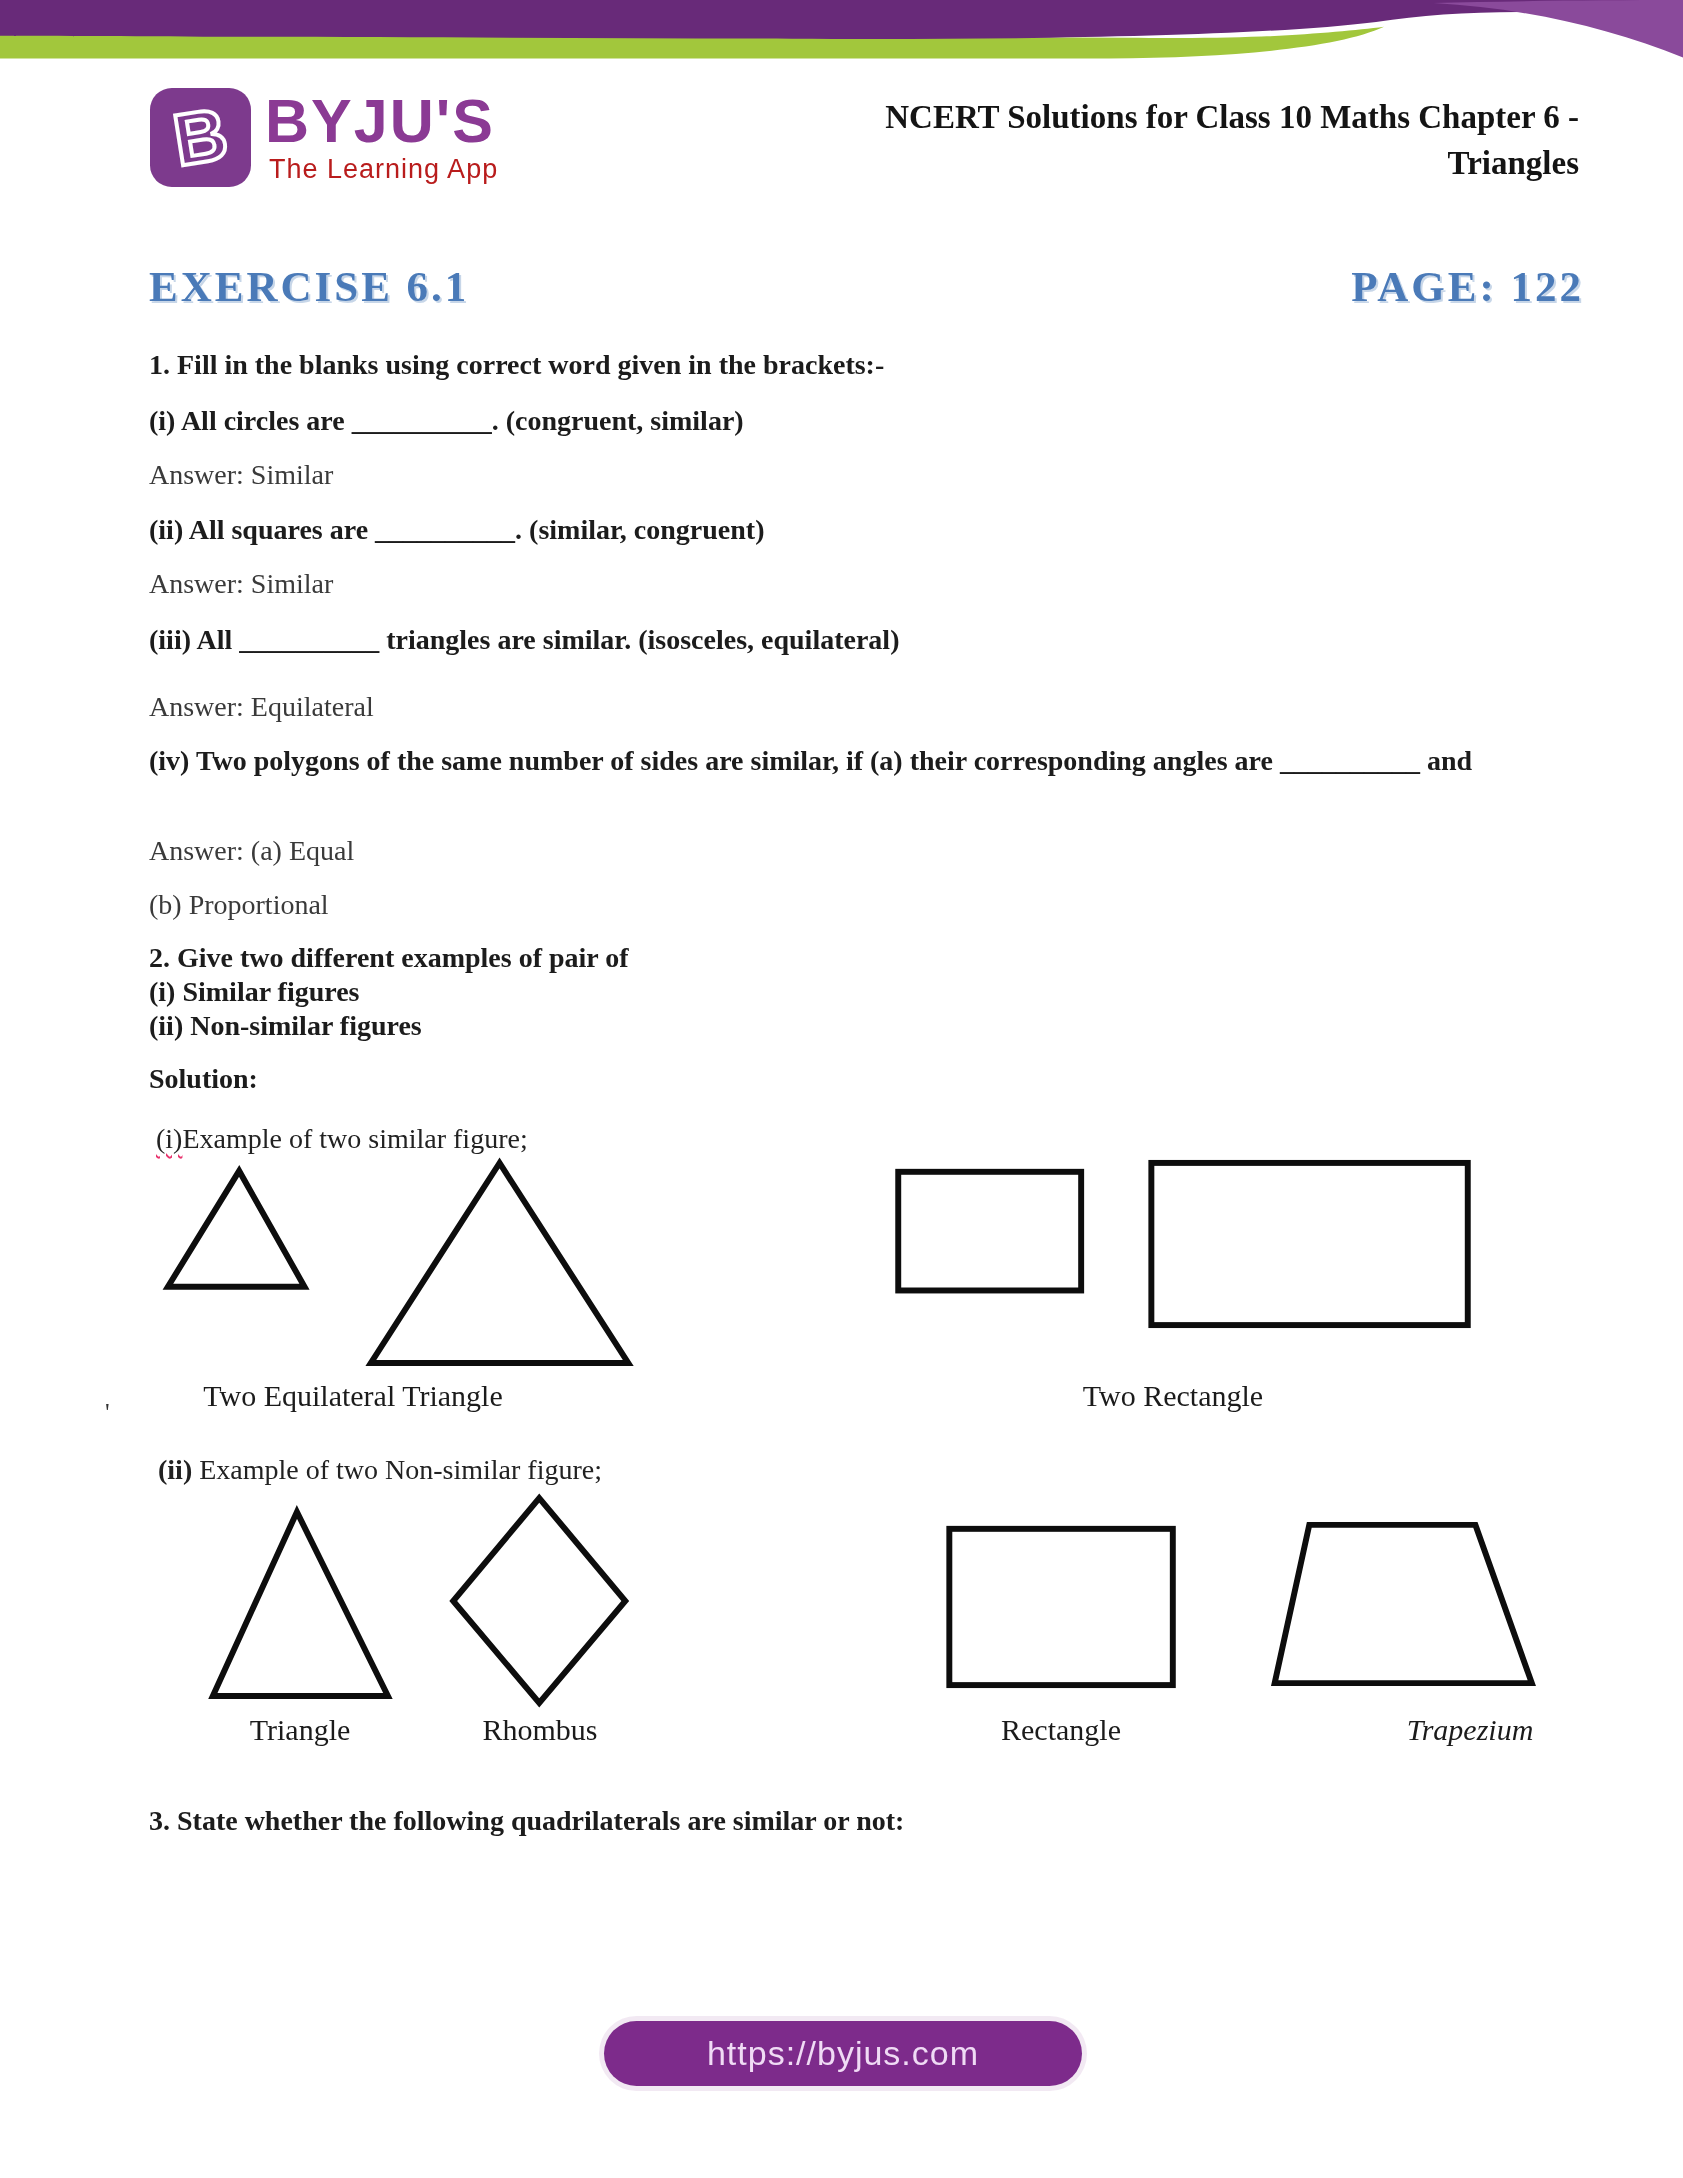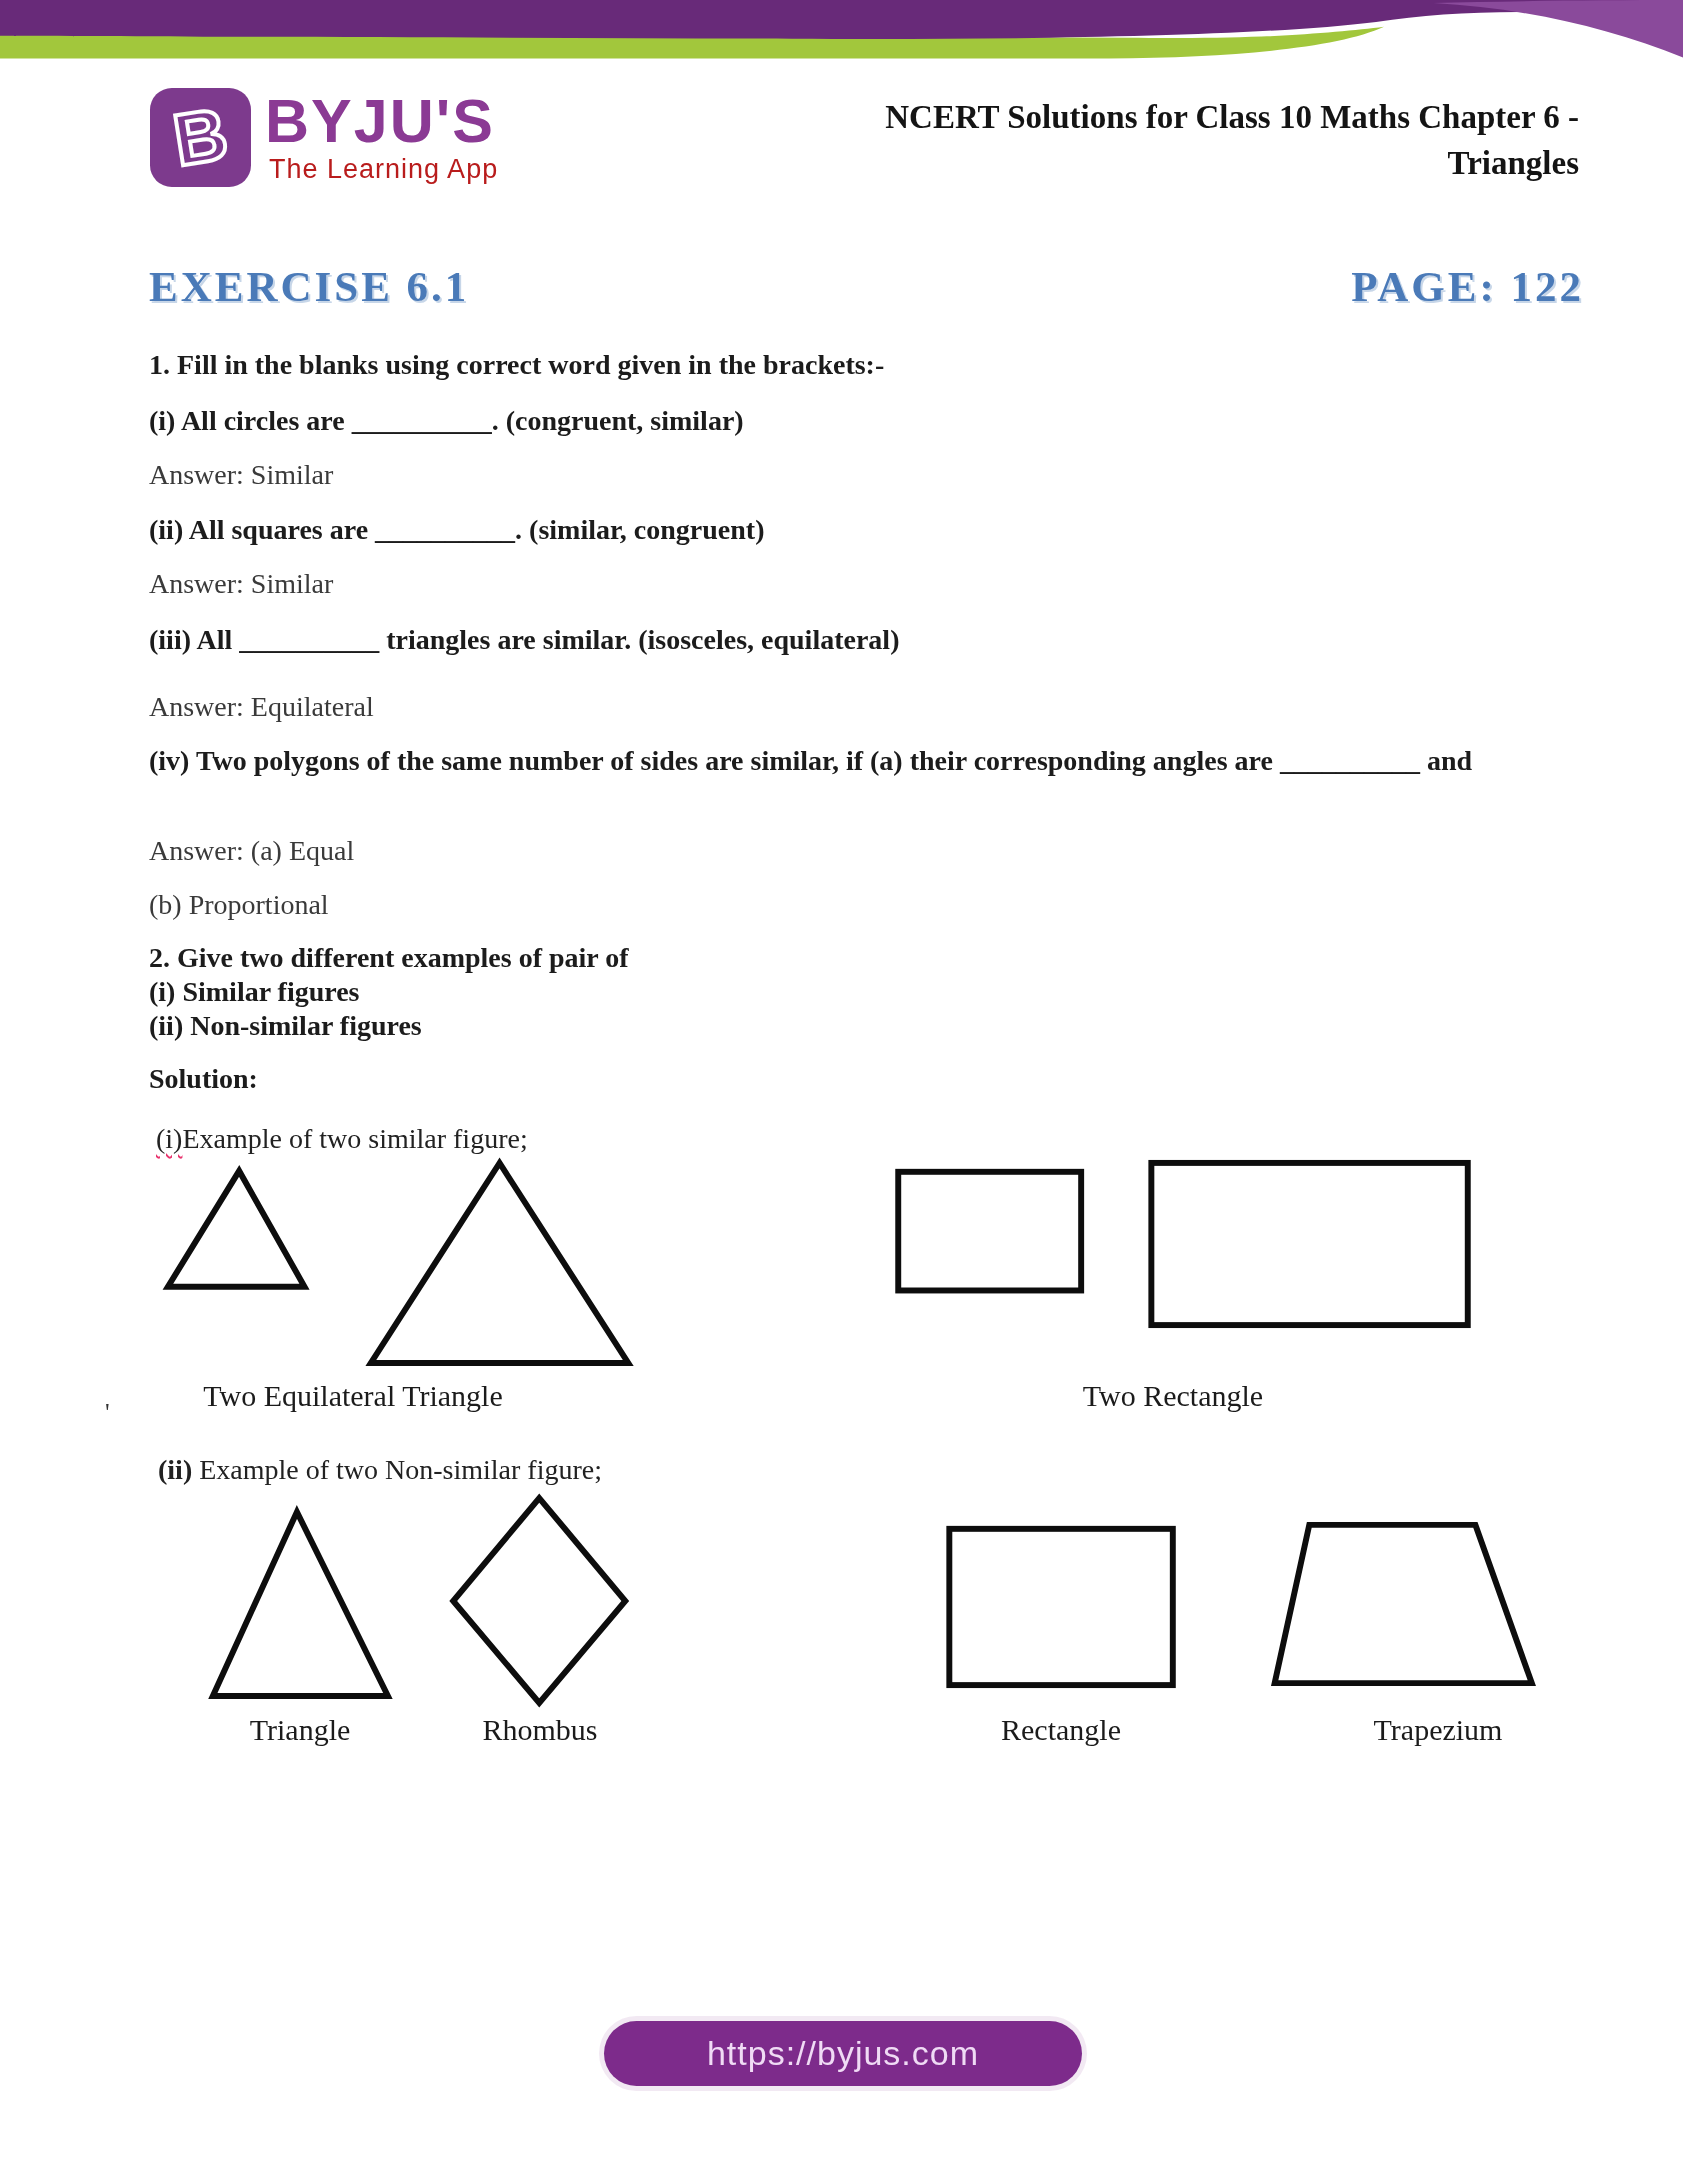--- a/index.html
+++ b/index.html
@@ -140,21 +140,22 @@
   </svg>
 
   <svg class="abs shape-svg" style="left:941px; top:1515px;" width="609" height="178" viewBox="0 0 615 180">
     <rect x="8" y="14" width="226" height="158"></rect>
     <polygon points="372,10 540,10 597,170 337,170"></polygon>
   </svg>
 
   <div class="abs figlabel" style="left:300px; top:1715px;">Triangle</div>
   <div class="abs figlabel" style="left:540px; top:1715px;">Rhombus</div>
   <div class="abs figlabel" style="left:1061px; top:1715px;">Rectangle</div>
-  <div class="abs figlabel" style="left:1438px; top:1715px;">Trapezium</div>
+  <div class="abs figlabel" style="left:1470px; top:1715px;font-style:italic;">Trapezium</div>
 
+  <div class="abs qtext" style="left:149px; top:1804px;">3. State whether the following quadrilaterals are similar or not:</div>
 
   <a class="abs footer-pill" href="#">
     <span>https://byjus.com</span>
   </a>
 
 </div>
 
 
 </body></html>

